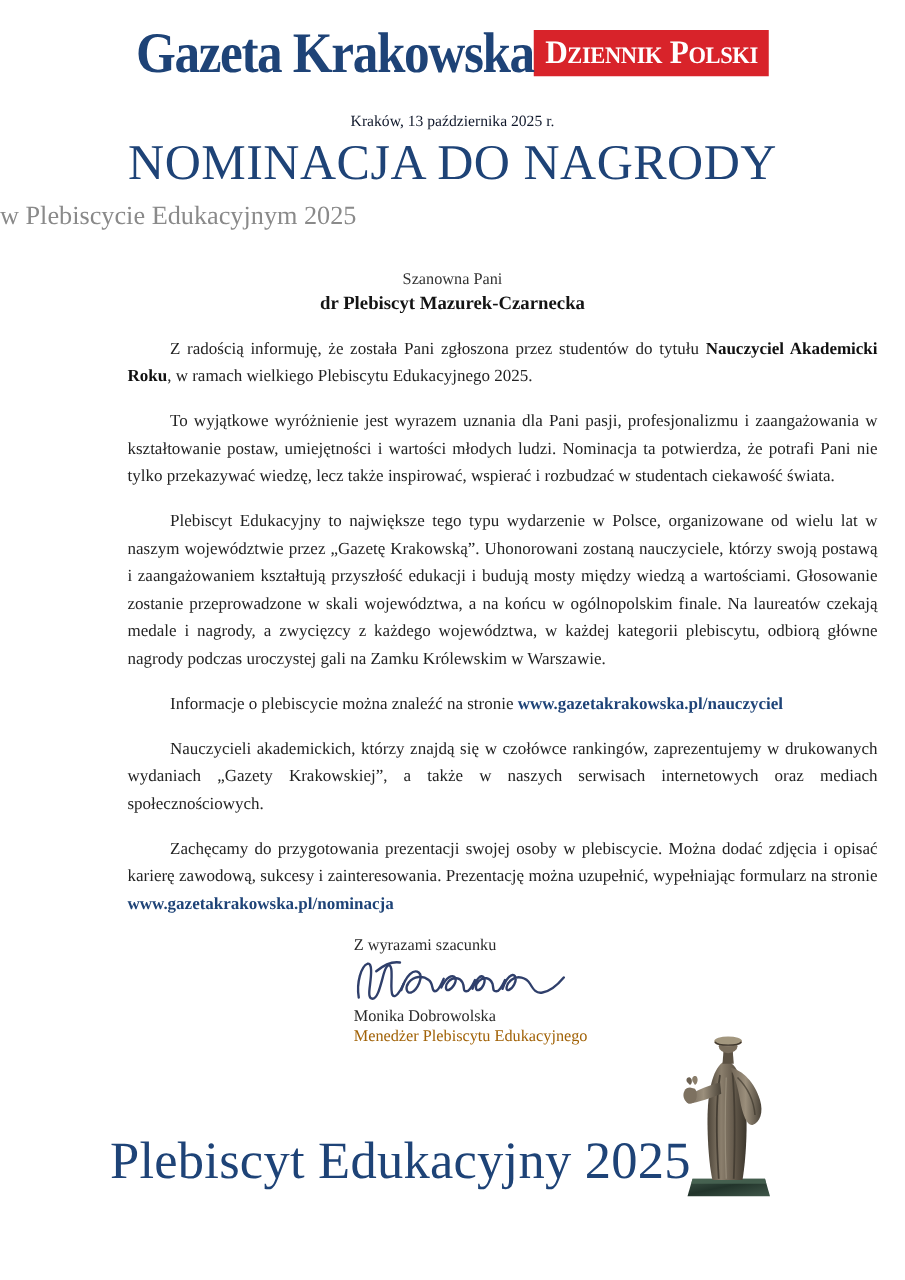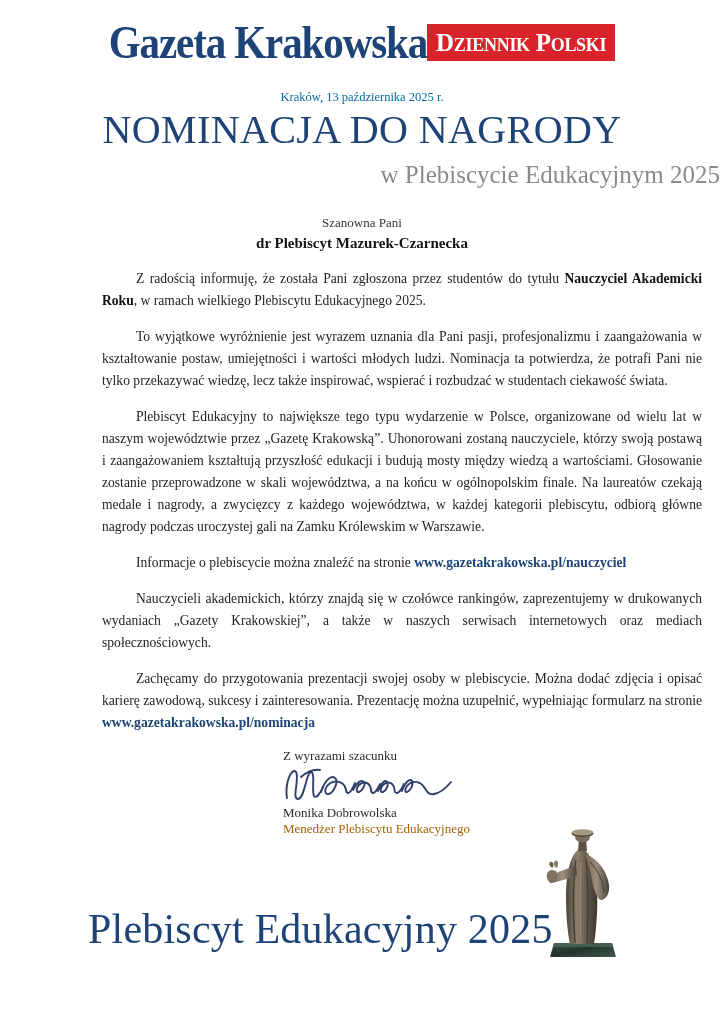--- a/index.html
+++ b/index.html
@@ -59,42 +59,42 @@
   }
 
   
   .dateline {
     position: absolute;
     top: 90px;
     left: 0;
     width: 724px;
     text-align: center;
     font-size: 12.5px;
-    color: #0369a1;
+    color: #0f172a;
   }
 
   
   .doc-title {
     position: absolute;
     top: 108px;
     left: 0;
     width: 724px;
     text-align: center;
     font-size: 40px;
     line-height: 1.1;
     color: #1e4377;
     letter-spacing: 0.4px;
   }
   .doc-subtitle {
     position: absolute;
     top: 160px;
     left: 0;
     width: 720px;
-    text-align: right;
-    font-size: 25px;
+    text-align: left;
+    font-size: 21px;
     line-height: 1.2;
     color: #8a8a8a;
   }
 
   
   .salutation {
     position: absolute;
     top: 215px;
     left: 0;
     width: 724px;

